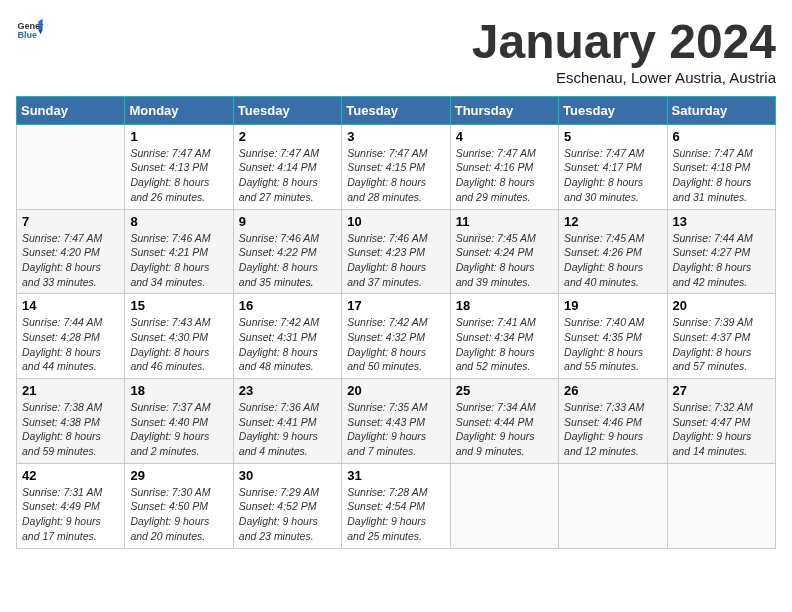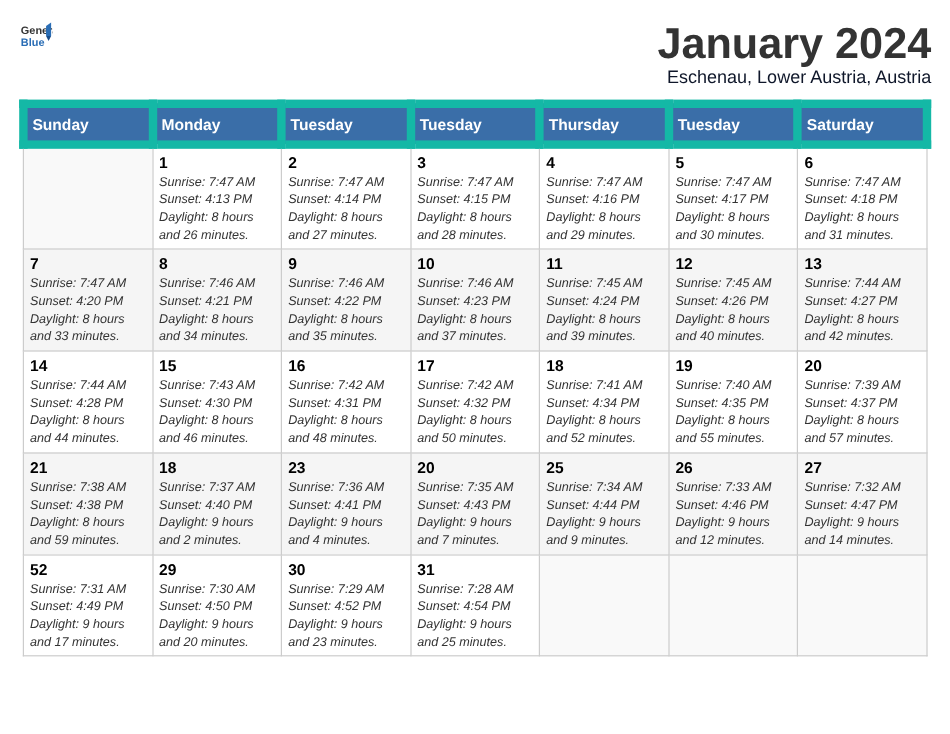--- a/index.html
+++ b/index.html
@@ -22,42 +22,42 @@
       gap: 4px;
     }
     .logo-icon {
       width: 28px;
       height: 28px;
     }
     .title-area {
       text-align: right;
     }
     .main-title {
-      font-size: 36px;
+      font-size: 48px;
       font-weight: bold;
       color: #333;
       line-height: 1.1;
     }
     .subtitle {
       font-size: 15px;
       color: #0f172a;
     }
     table {
       width: 100%;
       border-collapse: collapse;
       font-size: 11px;
     }
     thead tr th {
       background-color: #3a6ea8;
       color: #fff;
       padding: 6px 4px;
       text-align: left;
       font-size: 13px;
       font-weight: bold;
-      border: 7px solid #14b8a6;
+      border: 1px solid #14b8a6;
     }
     tbody tr td {
       border: 1px solid #ccc;
       vertical-align: top;
       padding: 4px 5px;
       min-height: 70px;
       background: #fff;
     }
     tbody tr:nth-child(even) td {
       background: #f5f5f5;
@@ -221,21 +221,21 @@
           <span class="day-num">26</span>
           <div class="day-detail">Sunrise: 7:33 AM<br>Sunset: 4:46 PM<br>Daylight: 9 hours<br>and 12 minutes.</div>
         </td>
         <td>
           <span class="day-num">27</span>
           <div class="day-detail">Sunrise: 7:32 AM<br>Sunset: 4:47 PM<br>Daylight: 9 hours<br>and 14 minutes.</div>
         </td>
       </tr>
       <tr>
         <td>
-          <span class="day-num">52</span>
+          <span class="day-num">42</span>
           <div class="day-detail">Sunrise: 7:31 AM<br>Sunset: 4:49 PM<br>Daylight: 9 hours<br>and 17 minutes.</div>
         </td>
         <td>
           <span class="day-num">29</span>
           <div class="day-detail">Sunrise: 7:30 AM<br>Sunset: 4:50 PM<br>Daylight: 9 hours<br>and 20 minutes.</div>
         </td>
         <td>
           <span class="day-num">30</span>
           <div class="day-detail">Sunrise: 7:29 AM<br>Sunset: 4:52 PM<br>Daylight: 9 hours<br>and 23 minutes.</div>
         </td>

